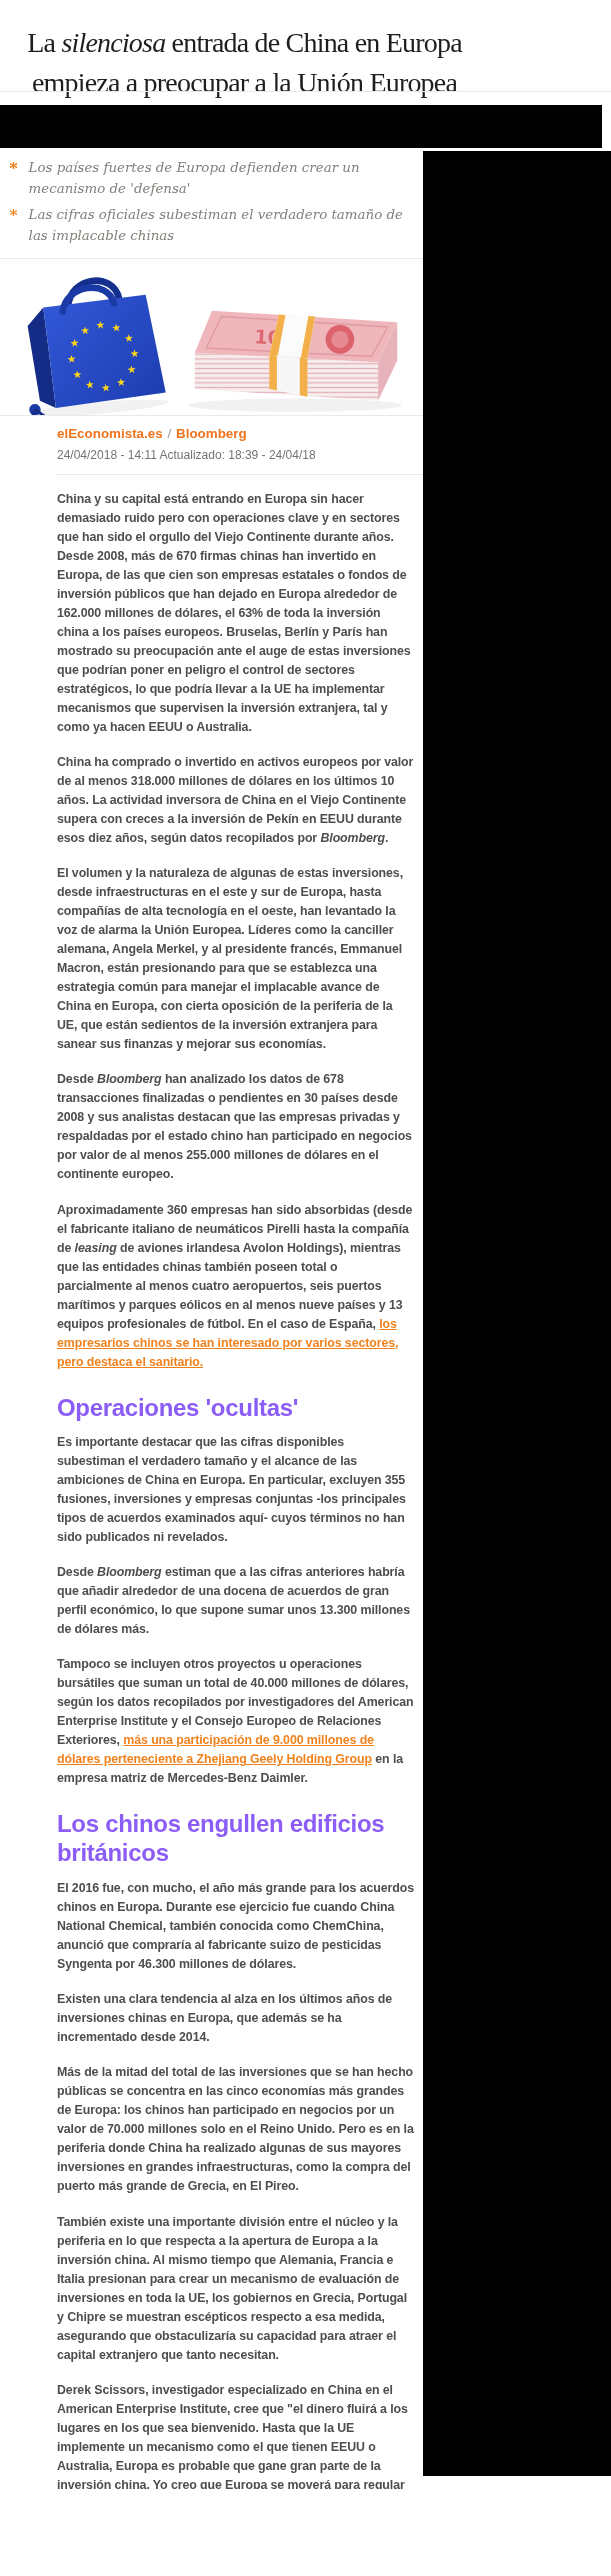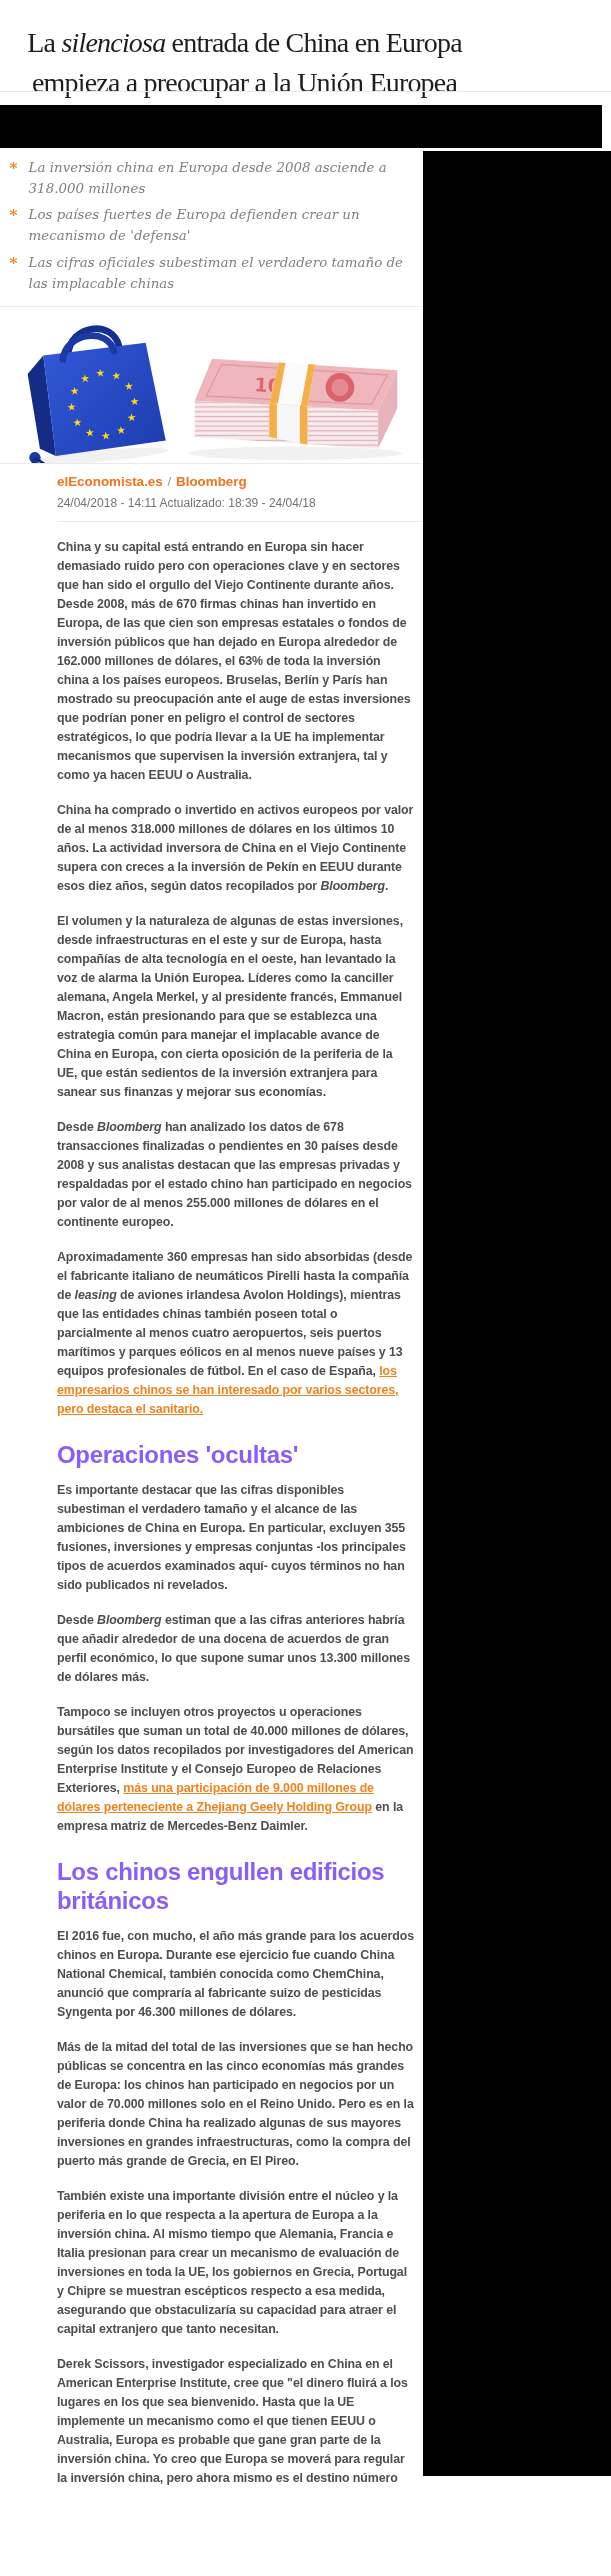--- a/index.html
+++ b/index.html
@@ -57,21 +57,21 @@
   <h1 class="headline"><span>La </span><em>silenciosa</em><span> entrada de China en Europa</span><br><span>empieza a preocupar a la Unión Europea</span></h1>
 
   <div class="rule rule-header"></div>
 
   <div class="ad-top"></div>
   <div class="ad-side"></div>
 
   <div class="main">
 
     <ul class="summary">
-        <li><span class="bullet">*</span><span>La inversión china en Europa desde 2008 asciende a 318.000 millones</span></li>
+        <li><span class="bullet">*</span></li>
         <li><span class="bullet">*</span><span>Los países fuertes de Europa defienden crear un mecanismo de 'defensa'</span></li>
         <li><span class="bullet">*</span><span>Las cifras oficiales subestiman el verdadero tamaño de las implacable chinas</span></li>
       </ul>
 
     <div class="figure">
       <svg width="423" height="156" viewBox="0 0 443 163" xmlns="http://www.w3.org/2000/svg">
         <defs>
           <linearGradient id="bagGrad" x1="0" y1="0" x2="1" y2="1">
             <stop offset="0" stop-color="#3258d8"></stop>
               <stop offset="1" stop-color="#1d3db0"></stop>
@@ -140,20 +140,21 @@
         <p><span>China ha comprado o invertido en activos europeos por valor de al menos 318.000 millones de dólares en los últimos 10 años. La actividad inversora de China en el Viejo Continente supera con creces a la inversión de Pekín en EEUU durante esos diez años, según datos recopilados por </span><em>Bloomberg</em><span>.</span></p>
         <p><span>El volumen y la naturaleza de algunas de estas inversiones, desde infraestructuras en el este y sur de Europa, hasta compañías de alta tecnología en el oeste, han levantado la voz de alarma la Unión Europea. Líderes como la canciller alemana, Angela Merkel, y al presidente francés, Emmanuel Macron, están presionando para que se establezca una estrategia común para manejar el implacable avance de China en Europa, con cierta oposición de la periferia de la UE, que están sedientos de la inversión extranjera para sanear sus finanzas y mejorar sus economías.</span></p>
         <p><span>Desde </span><em>Bloomberg</em><span> han analizado los datos de 678 transacciones finalizadas o pendientes en 30 países desde 2008 y sus analistas destacan que las empresas privadas y respaldadas por el estado chino han participado en negocios por valor de al menos 255.000 millones de dólares en el continente europeo.</span></p>
         <p><span>Aproximadamente 360 empresas han sido absorbidas (desde el fabricante italiano de neumáticos Pirelli hasta la compañía de </span><em>leasing</em><span> de aviones irlandesa Avolon Holdings), mientras que las entidades chinas también poseen total o parcialmente al menos cuatro aeropuertos, seis puertos marítimos y parques eólicos en al menos nueve países y 13 equipos profesionales de fútbol. En el caso de España, </span><a class="inline-link" href="#">los empresarios chinos se han interesado por varios sectores, pero destaca el sanitario.</a></p>
         <h2>Operaciones 'ocultas'</h2>
         <p><span>Es importante destacar que las cifras disponibles subestiman el verdadero tamaño y el alcance de las ambiciones de China en Europa. En particular, excluyen 355 fusiones, inversiones y empresas conjuntas -los principales tipos de acuerdos examinados aquí- cuyos términos no han sido publicados ni revelados.</span></p>
         <p><span>Desde </span><em>Bloomberg</em><span> estiman que a las cifras anteriores habría que añadir alrededor de una docena de acuerdos de gran perfil económico, lo que supone sumar unos 13.300 millones de dólares más.</span></p>
         <p><span>Tampoco se incluyen otros proyectos u operaciones bursátiles que suman un total de 40.000 millones de dólares, según los datos recopilados por investigadores del American Enterprise Institute y el Consejo Europeo de Relaciones Exteriores, </span><a class="inline-link" href="#">más una participación de 9.000 millones de dólares perteneciente a Zhejiang Geely Holding Group</a><span> en la empresa matriz de Mercedes-Benz Daimler.</span></p>
         <h2>Los chinos engullen edificios británicos</h2>
         <p><span>El 2016 fue, con mucho, el año más grande para los acuerdos chinos en Europa. Durante ese ejercicio fue cuando China National Chemical, también conocida como ChemChina, anunció que compraría al fabricante suizo de pesticidas Syngenta por 46.300 millones de dólares.</span></p>
+        <p><span>Existen una clara tendencia al alza en los últimos años de inversiones chinas en Europa, que además se ha incrementado desde 2014.</span></p>
         <p><span>Más de la mitad del total de las inversiones que se han hecho públicas se concentra en las cinco economías más grandes de Europa: los chinos han participado en negocios por un valor de 70.000 millones solo en el Reino Unido. Pero es en la periferia donde China ha realizado algunas de sus mayores inversiones en grandes infraestructuras, como la compra del puerto más grande de Grecia, en El Pireo.</span></p>
         <p><span>También existe una importante división entre el núcleo y la periferia en lo que respecta a la apertura de Europa a la inversión china. Al mismo tiempo que Alemania, Francia e Italia presionan para crear un mecanismo de evaluación de inversiones en toda la UE, los gobiernos en Grecia, Portugal y Chipre se muestran escépticos respecto a esa medida, asegurando que obstaculizaría su capacidad para atraer el capital extranjero que tanto necesitan.</span></p>
         <p><span>Derek Scissors, investigador especializado en China en el American Enterprise Institute, cree que "el dinero fluirá a los lugares en los que sea bienvenido. Hasta que la UE implemente un mecanismo como el que tienen EEUU o Australia, Europa es probable que gane gran parte de la inversión china. Yo creo que Europa se moverá para regular la inversión china, pero ahora mismo es el destino número uno".</span></p>
       </div>
 
   </div>
 </div>
 
 
 </body></html>

